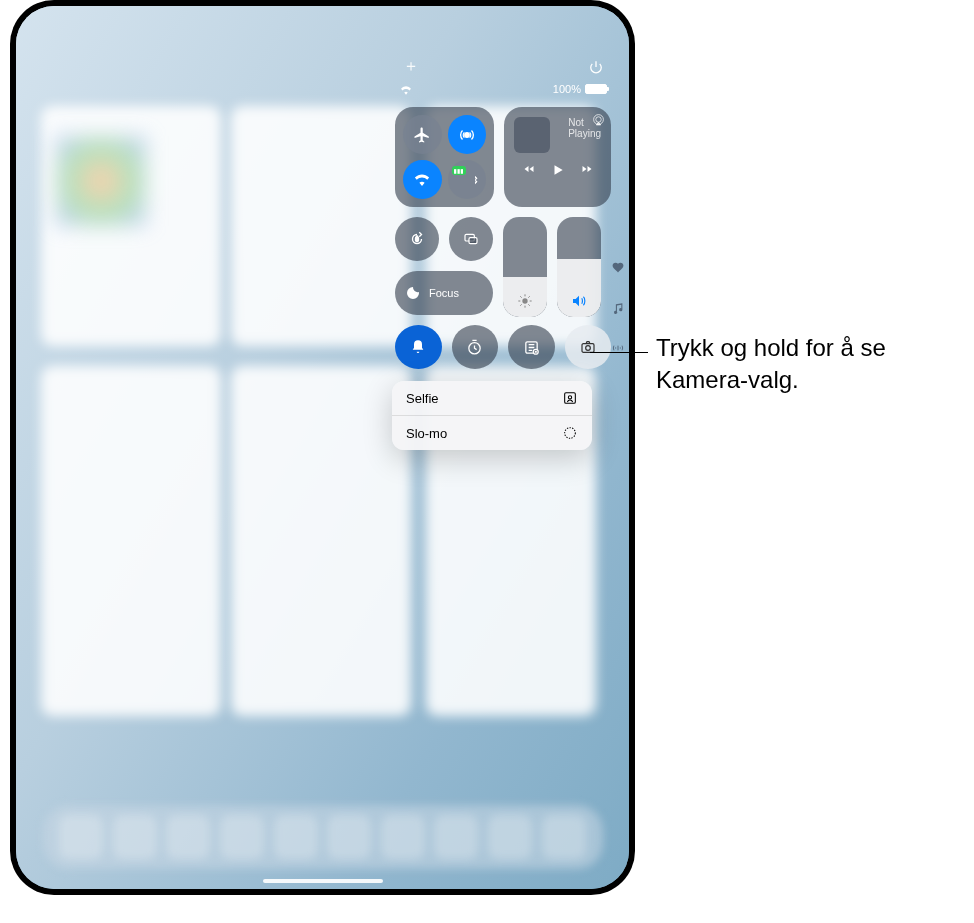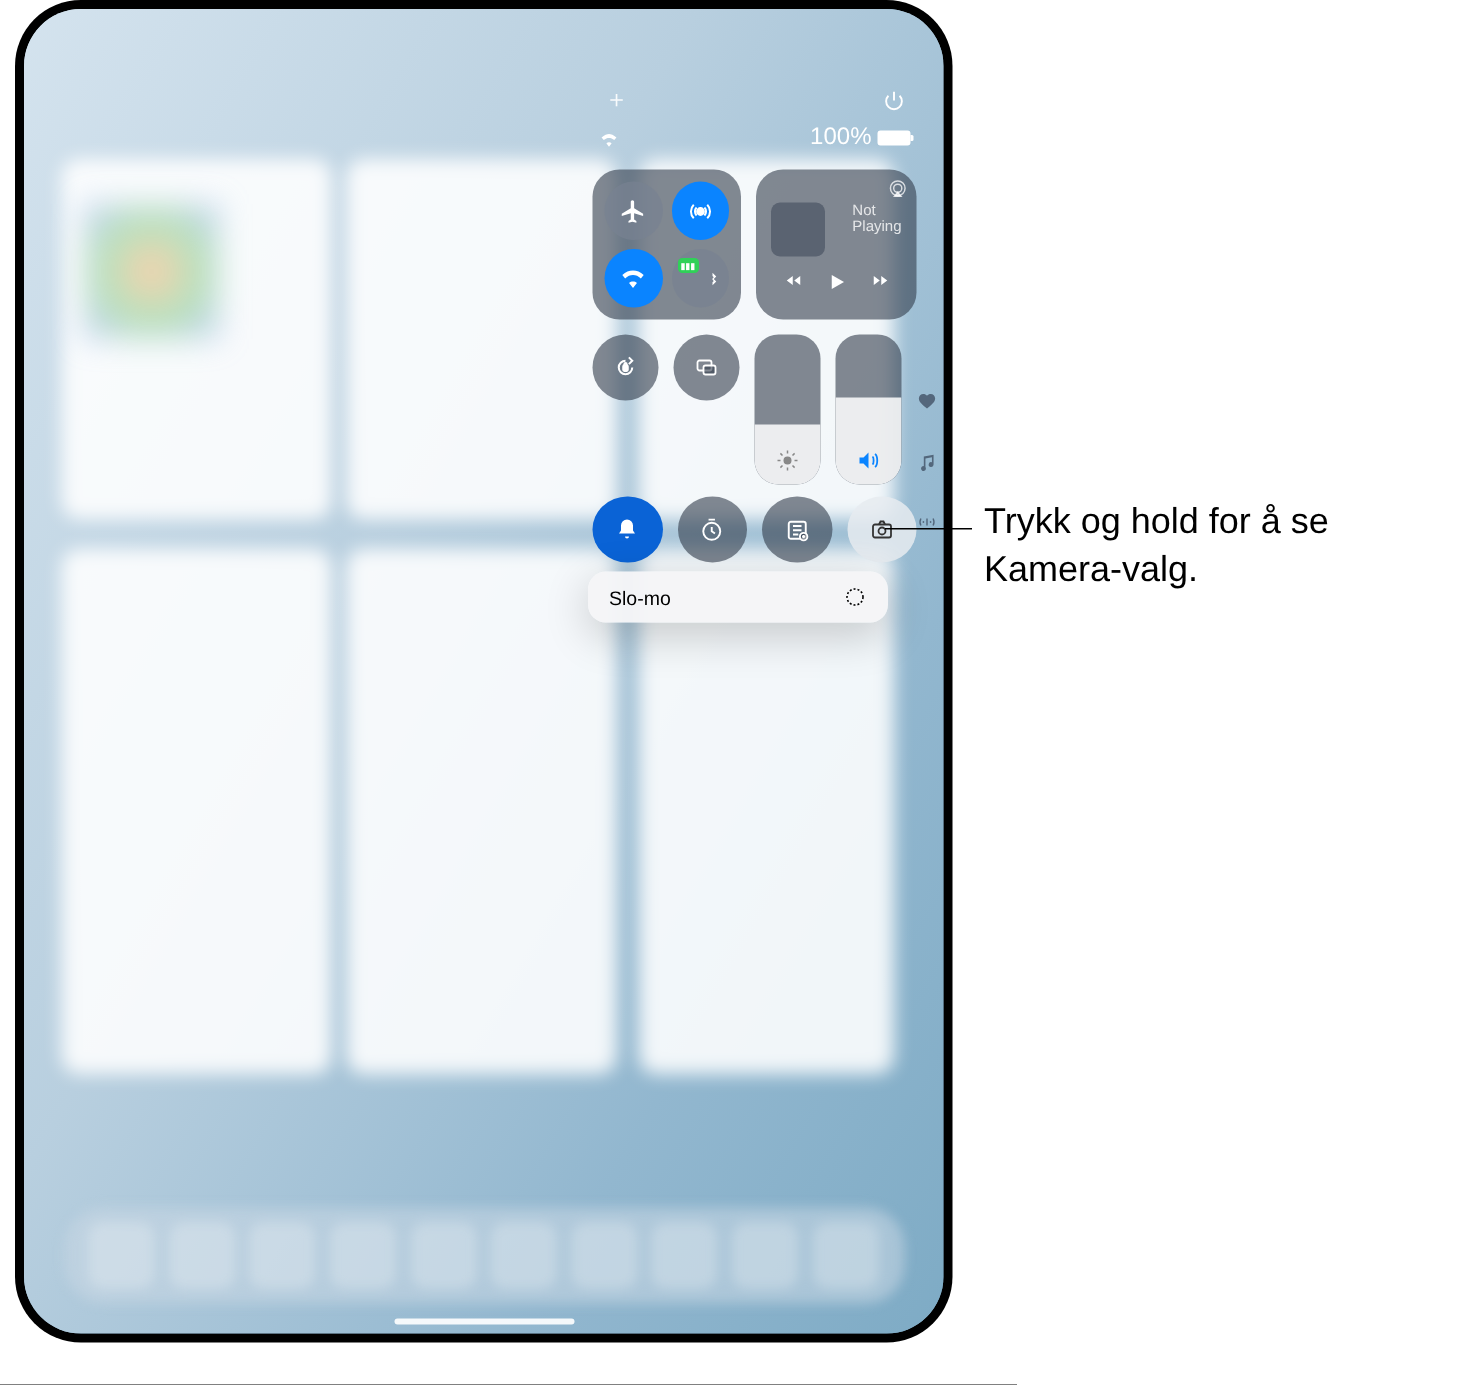--- a/index.html
+++ b/index.html
@@ -116,21 +116,21 @@
       color: #fff;
       margin-bottom: 6px;
       font-size: 12px;
       padding: 0 8px;
     }
     .status-row {
       display: flex;
       justify-content: space-between;
       align-items: center;
       color: #fff;
-      font-size: 16px;
+      font-size: 11px;
       margin-bottom: 12px;
       padding: 0 4px;
     }
     .battery-wrap {
       display: flex;
       align-items: center;
       gap: 4px;
     }
     .battery-icon {
       width: 22px;
@@ -180,21 +180,20 @@
     .media-tile {
       height: 100px;
       padding: 10px;
       display: flex;
       flex-direction: column;
     }
     .media-top {
       display: flex;
       gap: 18px;
       align-items: flex-start;
-      margin-top: 12px;
     }
     .media-art {
       width: 36px;
       height: 36px;
       background: rgba(80,90,105,0.8);
       border-radius: 6px;
     }
     .media-info {
       flex: 1;
       display: flex;
@@ -483,20 +482,26 @@
         </div>
         <div class="slider" style="grid-row: span 2;">
           <div class="slider-fill" style="height:58%;"></div>
           <span class="slider-icon" style="color:#0a84ff;">
             <svg width="18" height="16" viewBox="0 0 24 24" fill="currentColor">
                 <path d="M3 9v6h4l5 5V4L7 9H3z"></path>
                 <path d="M16 8c1.5 1 1.5 7 0 8M18.5 5.5c3 2 3 11 0 13" fill="none" stroke="currentColor" stroke-width="1.8"></path>
               </svg>
           </span>
         </div>
+        <div class="focus-tile" style="grid-column: span 2;">
+          <svg width="16" height="16" viewBox="0 0 24 24" fill="#fff">
+              <path d="M12 3a9 9 0 1 0 9 9c0-.5 0-1-.1-1.5A7 7 0 0 1 12 3z"></path>
+            </svg>
+          <span>Focus</span>
+        </div>
       </div>
 
       <div class="row4" style="margin-top:10px;">
         <div class="small-tile bell-btn">
           <svg width="16" height="16" viewBox="0 0 24 24" fill="#fff">
               <path d="M12 2a6 6 0 0 0-6 6v5l-2 3h16l-2-3V8a6 6 0 0 0-6-6zm-2 17a2 2 0 0 0 4 0h-4z"></path>
             </svg>
         </div>
         <div class="small-tile">
           <svg width="17" height="17" viewBox="0 0 24 24" fill="none" stroke="#fff" stroke-width="1.8">
@@ -535,20 +540,30 @@
       </span>
       <span>
         <svg width="14" height="14" viewBox="0 0 24 24" fill="none" stroke="currentColor" stroke-width="1.6">
             <path d="M12 8v8M8 13a5 5 0 0 1 0-2M16 11a5 5 0 0 1 0 2M5 16a9 9 0 0 1 0-8M19 8a9 9 0 0 1 0 8"></path>
           </svg>
       </span>
     </div>
 
     <div class="context-menu">
       <div class="menu-item">
+        <span>Selfie</span>
+        <span class="menu-icon">
+          <svg width="16" height="16" viewBox="0 0 24 24" fill="none" stroke="currentColor" stroke-width="1.6">
+              <rect x="4" y="4" width="16" height="16" rx="2"></rect>
+              <circle cx="12" cy="11" r="2.5"></circle>
+              <path d="M8 18c.8-2 2.5-3 4-3s3.2 1 4 3"></path>
+            </svg>
+        </span>
+      </div>
+      <div class="menu-item">
         <span>Slo-mo</span>
         <span class="menu-icon">
           <svg width="16" height="16" viewBox="0 0 24 24" fill="none" stroke="currentColor" stroke-width="1.6" stroke-dasharray="2 2">
               <circle cx="12" cy="12" r="8"></circle>
             </svg>
         </span>
       </div>
     </div>
 
   </div>

